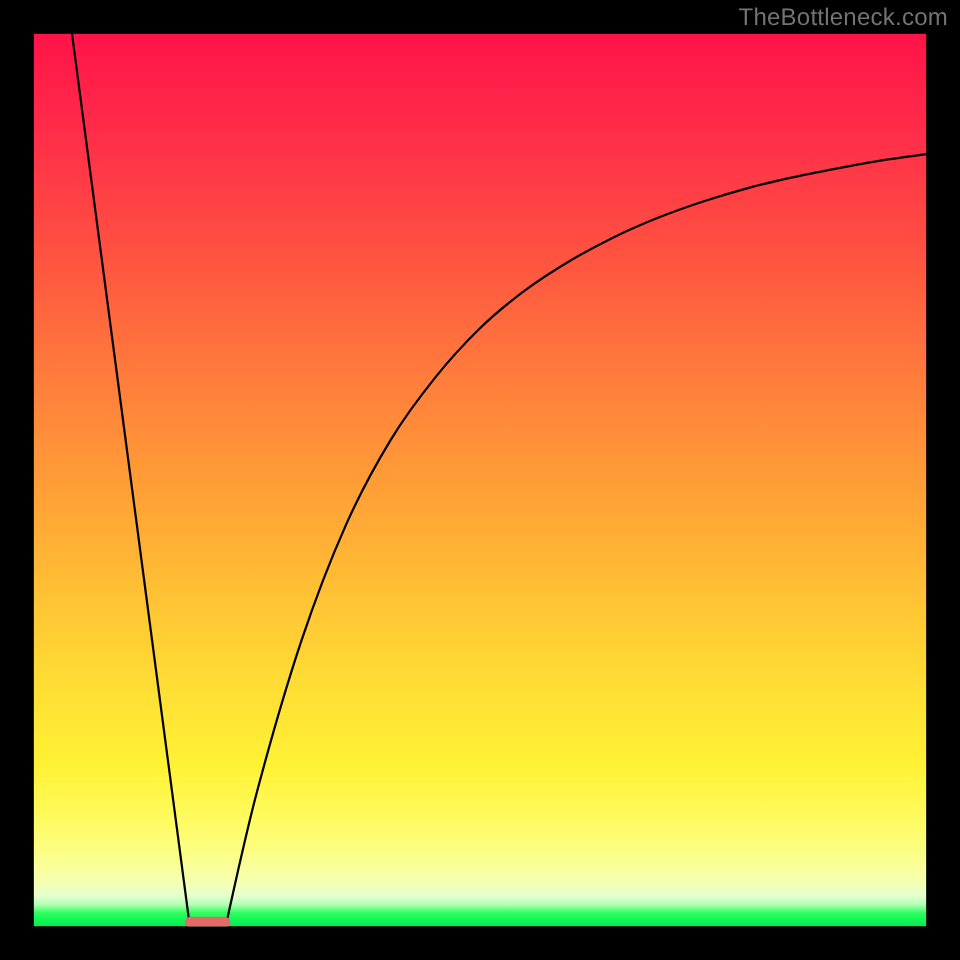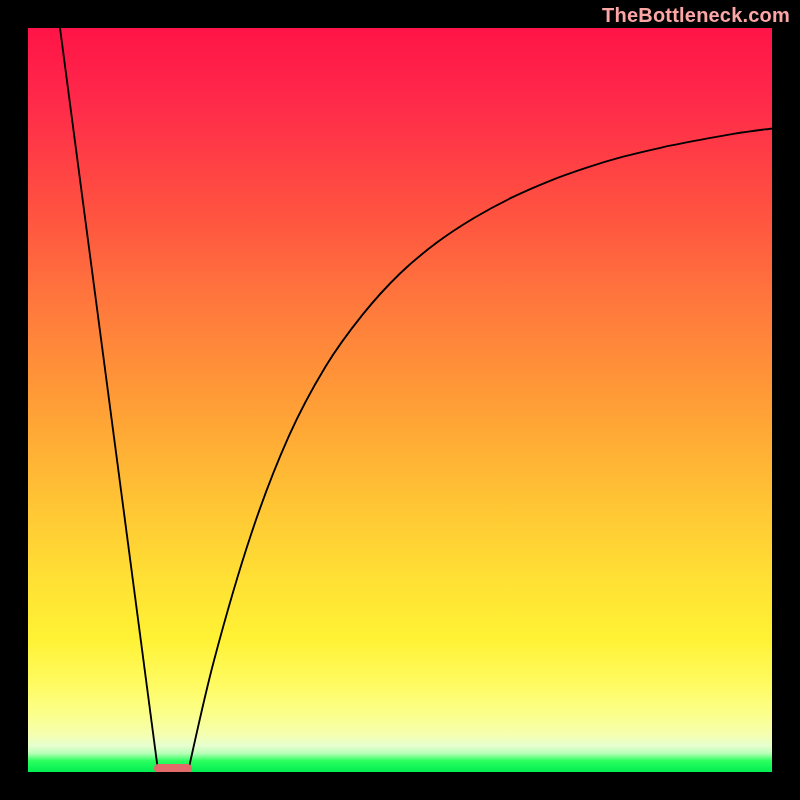--- a/index.html
+++ b/index.html
@@ -52,23 +52,23 @@
   svg.curve {
     position: absolute;
     inset: 0;
     width: 100%;
     height: 100%;
   }
   .watermark {
     position: absolute;
     top: 4px;
     right: 10px;
-    color: #fca5a5;
+    color: #737373;
     font-size: 20px;
-    font-weight: 700;
+    font-weight: 400;
     letter-spacing: 0.2px;
     user-select: none;
   }
   .min-marker {
     position: absolute;
     height: 9px;
     border-radius: 5px;
     background: #e26a6a; 
   }
 </style>

